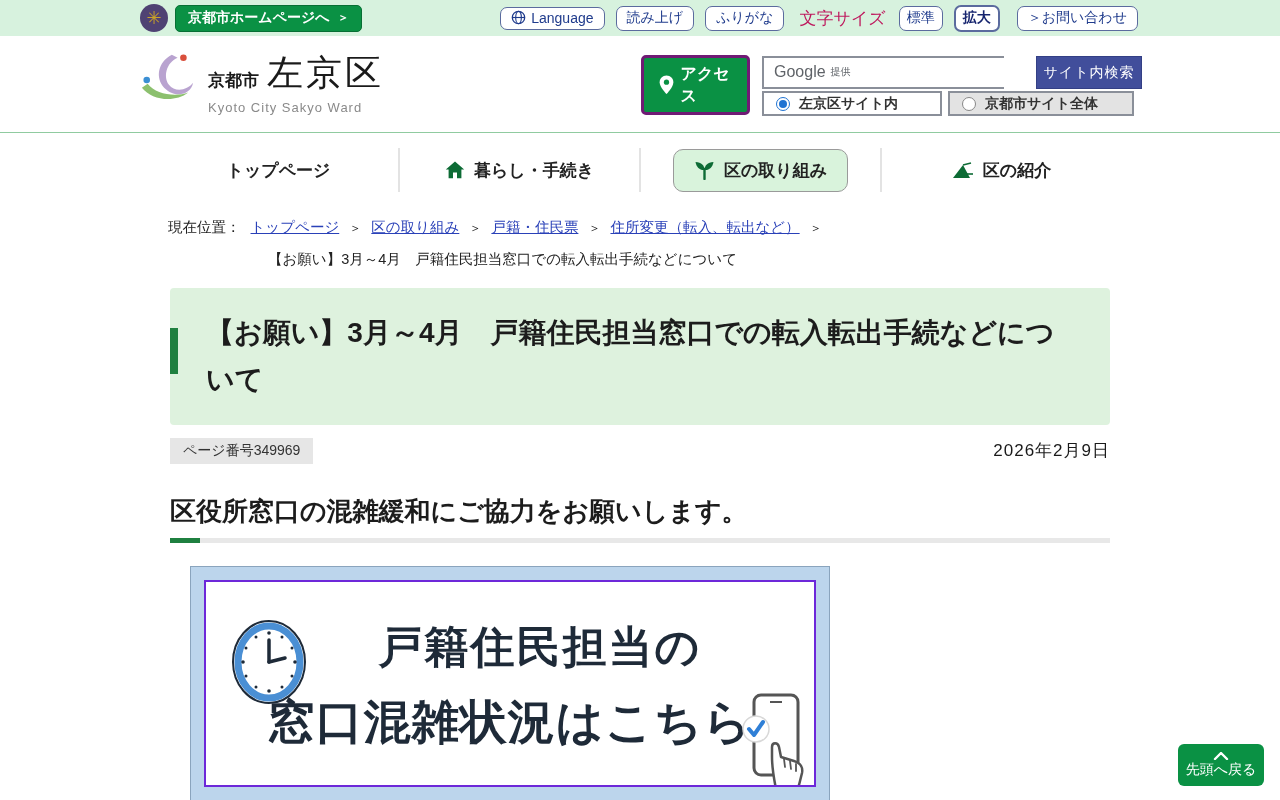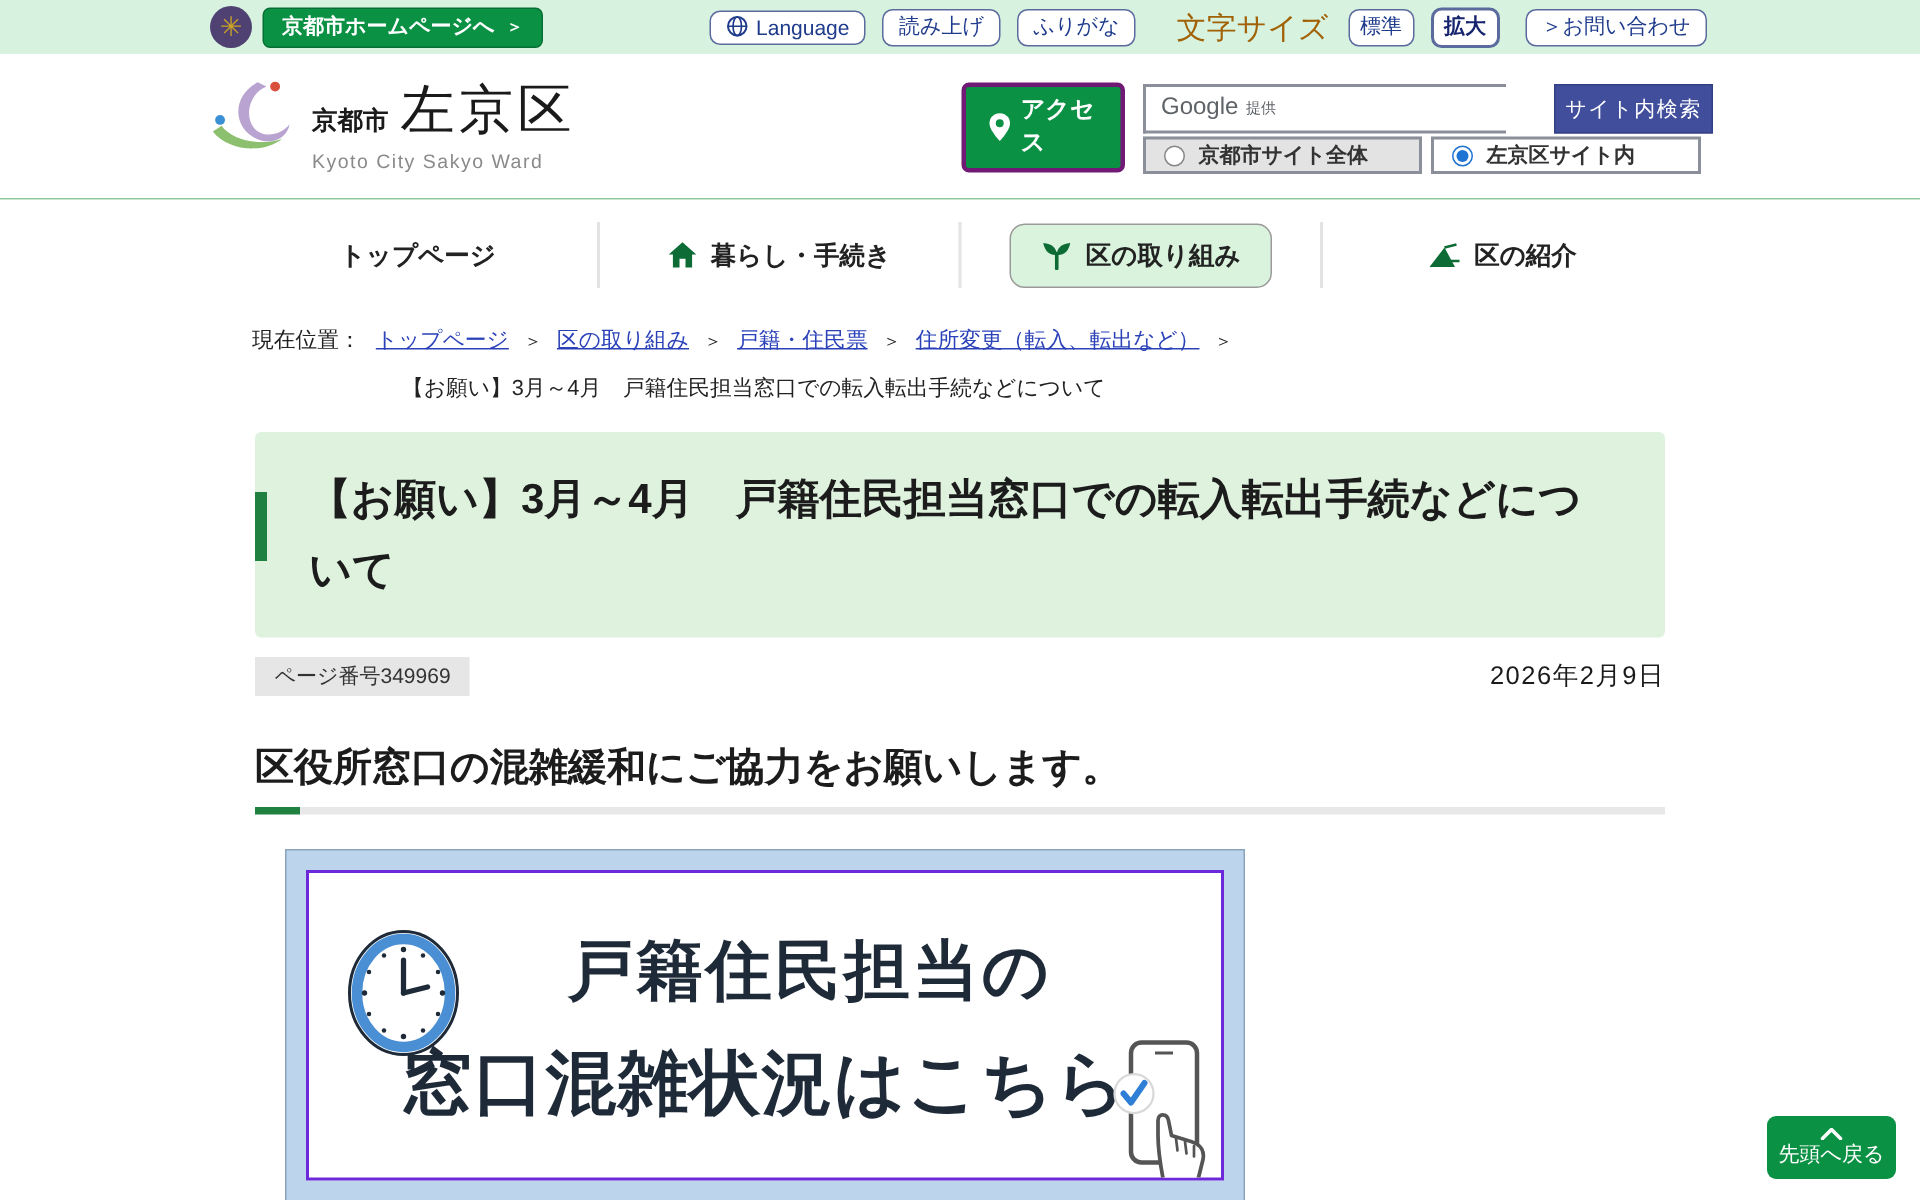--- a/index.html
+++ b/index.html
@@ -13,21 +13,21 @@
     display:flex; align-items:center; justify-content:center; color:#c9a227;
     font-size:18px; line-height:1; flex:0 0 auto; }
   .home-btn { margin-left:7px; background:#0a9144; color:#fff; font-size:14px;
     font-weight:bold; padding:3px 12px 4px; border-radius:5px; border:1px solid #076f34;
     display:flex; align-items:center; gap:8px; cursor:pointer; }
   .utility-right { margin-left:auto; margin-right:142px; display:flex; gap:11px; align-items:center; }
   .chip { background:#fff; border:1px solid #5b6b9e; border-radius:7px; padding:2px 10px 3px;
     font-size:14px; color:#1f3b8c; display:flex; align-items:center; gap:5px; cursor:pointer; }
   .chip.small { padding:2px 7px 3px; }
   .chip.strong { font-weight:bold; border-width:2px; color:#16246e; }
-  .fontsize-label { font-size:20px; color:#a16207; margin-left:16px; margin-right:2px; }
+  .fontsize-label { font-size:17px; color:#be185d; margin-left:4px; margin-right:2px; }
 
   
   .header { height:97px; position:relative; border-bottom:1px solid #90cba0; }
   .logo { position:absolute; left:139px; top:13px; display:flex; gap:13px; cursor:pointer; }
   .logo-text .jp { display:flex; align-items:flex-end; gap:8px; }
   .logo-text .city { font-size:17px; font-weight:bold; color:#1a1a1a; padding-bottom:6px;text-align:right; }
   .logo-text .ward { font-size:36px; font-weight:500; letter-spacing:3px; color:#1a1a1a; }
   .logo-text .en { font-size:13px; color:#8a8a8a; letter-spacing:1px; margin-top:2px; }
 
   .access-btn { position:absolute; left:641px; top:19px; width:109px; height:60px;
@@ -169,27 +169,27 @@
     <div class="search-row">
       <div class="fake-input">
         <span class="g">Google</span>
         <span class="p">提供</span>
       </div>
       <div class="search-btn">
         <span>サイト内検索</span>
       </div>
     </div>
     <div class="scope-row">
+      <div class="scope ward">
+        <span class="radio on"></span>
+        <span>左京区サイト内</span>
+      </div>
       <div class="scope city">
         <span class="radio"></span>
         <span>京都市サイト全体</span>
-      </div>
-      <div class="scope ward">
-        <span class="radio on"></span>
-        <span>左京区サイト内</span>
       </div>
     </div>
   </div>
 </div>
 
 <div class="nav">
   <div class="nav-col">
     <div class="nav-item">
       <span>トップページ</span>
     </div>

